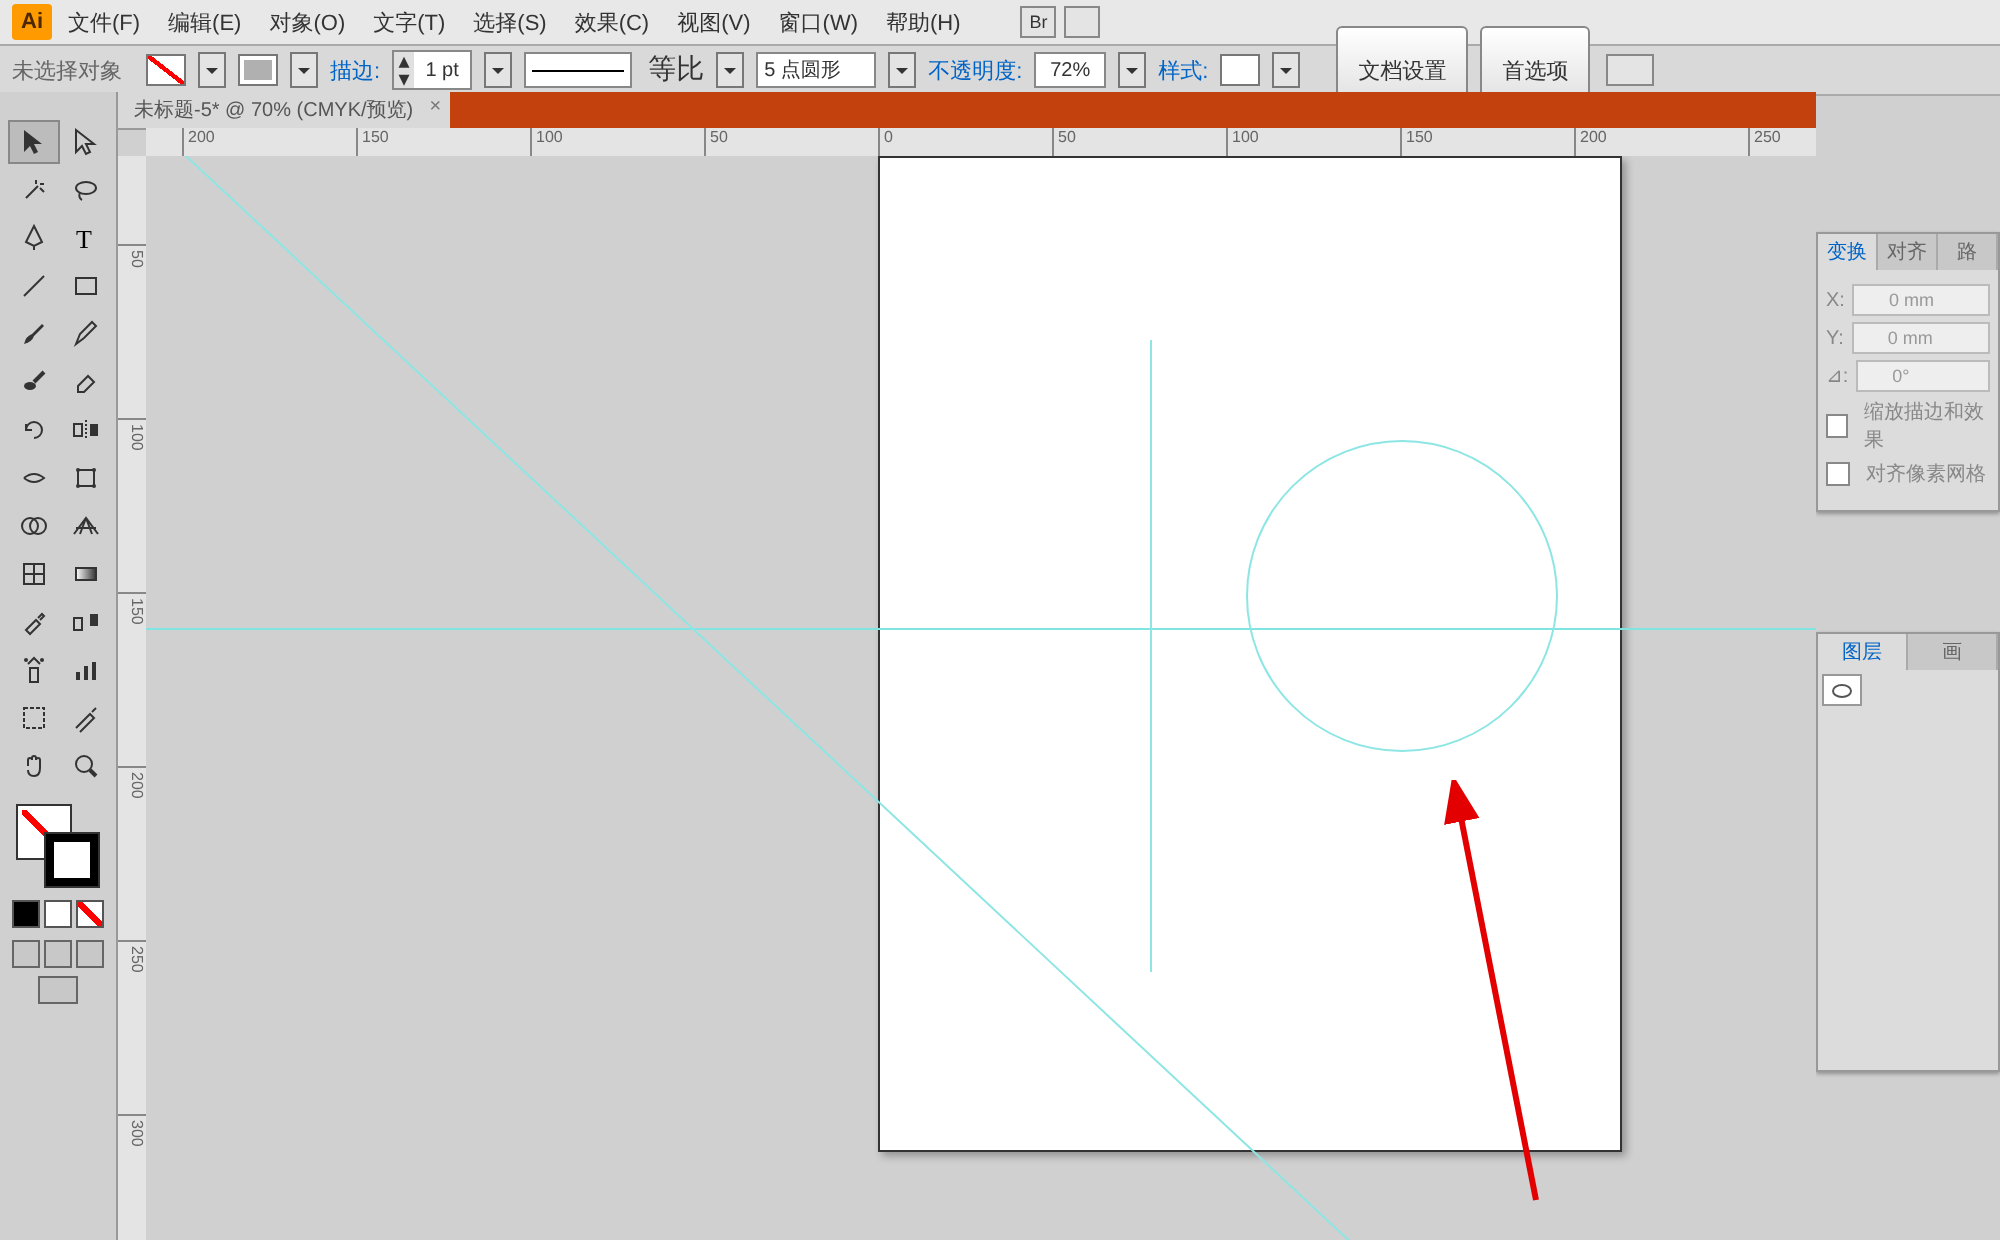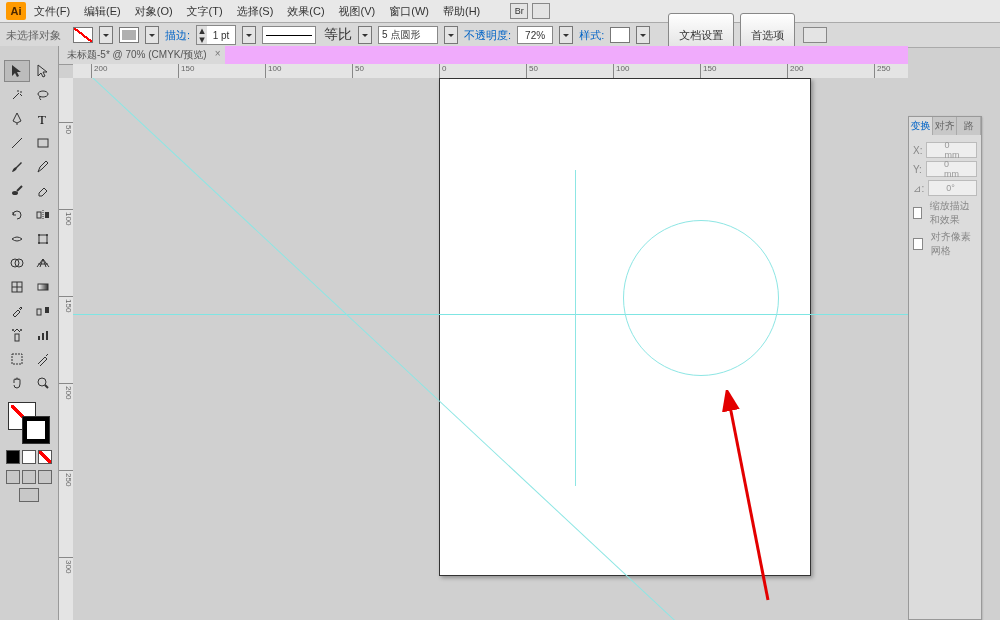--- a/index.html
+++ b/index.html
@@ -33,36 +33,36 @@
 .fsbox.fill{left:0;top:0;background:#fff}
 .fsbox.fill.none:after{content:'';position:absolute;inset:2px;background:linear-gradient(to top right,transparent 45%,red 45%,red 55%,transparent 55%)}
 .fsbox.stroke{right:0;bottom:0;background:#fff;box-shadow:inset 0 0 0 4px #000,inset 0 0 0 5px #fff}
 .miniswatches{display:flex;gap:2px;margin-top:6px}
 .miniswatches div{width:12px;height:12px;border:1px solid #555}
 .ms-k{background:#000}.ms-w{background:#fff}.ms-n{background:#fff;position:relative}
 .ms-n:after{content:'';position:absolute;inset:0;background:linear-gradient(to top right,transparent 40%,red 40%,red 60%,transparent 60%)}
 .screen-mode{display:flex;gap:2px;margin-top:6px}
 .screen-mode div{width:12px;height:12px;border:1px solid #666;background:#c8c8c8}
 .doc-area{flex:1;position:relative;background:#d0d0d0;overflow:hidden}
-.tabstrip{height:18px;background:#f0abfc;display:flex;align-items:center;border-bottom:1px solid #999}
+.tabstrip{height:18px;background:#c2410c;display:flex;align-items:center;border-bottom:1px solid #999}
 .doctab{height:18px;padding:0 18px 0 8px;background:#d9d9d9;font-size:10px;display:flex;align-items:center;position:relative;color:#555}
 .doctab .x{position:absolute;right:4px;top:2px;font-size:10px;color:#777}
 .ruler-h{position:absolute;top:18px;left:14px;right:0;height:14px;background:#e4e4e4;border-bottom:1px solid #999;font-size:8px;color:#666;overflow:hidden}
 .ruler-h .tick{position:absolute;top:0;border-left:1px solid #888;height:14px;padding-left:2px}
 .ruler-v{position:absolute;top:32px;left:0;width:14px;bottom:0;background:#e4e4e4;border-right:1px solid #999;font-size:8px;color:#666;overflow:hidden}
 .ruler-v .tick{position:absolute;left:0;border-top:1px solid #888;width:14px;writing-mode:vertical-rl;padding-top:2px}
 .canvas{position:absolute;top:32px;left:14px;right:0;bottom:0;background:#d0d0d0;overflow:hidden}
 .artboard{position:absolute;left:366px;top:0;width:370px;height:496px;background:#fff;border:1px solid #333;box-shadow:2px 2px 4px rgba(0,0,0,.3)}
 .guide{position:absolute;background:#7fe5e3}
 .g-horiz{left:0;right:0;height:1px;top:236px}
 .g-diag{left:-300px;top:-100px;width:1400px;height:1px;background:#8de6e4;transform:rotate(43deg);transform-origin:0 0}
 .g-vert{width:1px;top:92px;height:316px;left:502px;background:#8de6e4}
 .circle{position:absolute;left:550px;top:142px;width:154px;height:154px;border:1px solid #8de6e4;border-radius:50%}
 .arrow{position:absolute;left:645px;top:312px}
-.panels{width:92px;display:flex;flex-direction:row;gap:60px;padding-top:70px}
+.panels{width:92px;display:flex;flex-direction:column;gap:60px;padding-top:70px}
 .panel{background:#dcdcdc;border:1px solid #999;box-shadow:0 1px 2px rgba(0,0,0,.3)}
 .panel-tabs{display:flex;height:18px;background:#c8c8c8;font-size:10px}
 .ptab{flex:1;display:flex;align-items:center;justify-content:center;border-right:1px solid #aaa;color:#666}
 .ptab.active{background:#dcdcdc;color:#0063c6}
 .panel-body{padding:4px 4px 8px 4px;font-size:10px;color:#888}
 .tf-row{display:flex;align-items:center;gap:4px;margin:3px 0}
 .tf-row .fl{flex:1;height:14px;border:1px solid #bbb;background:#eee;font-size:9px;display:flex;align-items:center;padding:0 17px;color:#999}
 .chk{width:10px;height:10px;border:1px solid #888;background:#fff;margin-right:4px}
 .vis-eye{width:18px;height:14px;border:1px solid #999;background:#fff;display:flex;align-items:center;justify-content:center;margin:2px}
 .vis-eye:before{content:'';width:8px;height:5px;border:1px solid #555;border-radius:50%}

